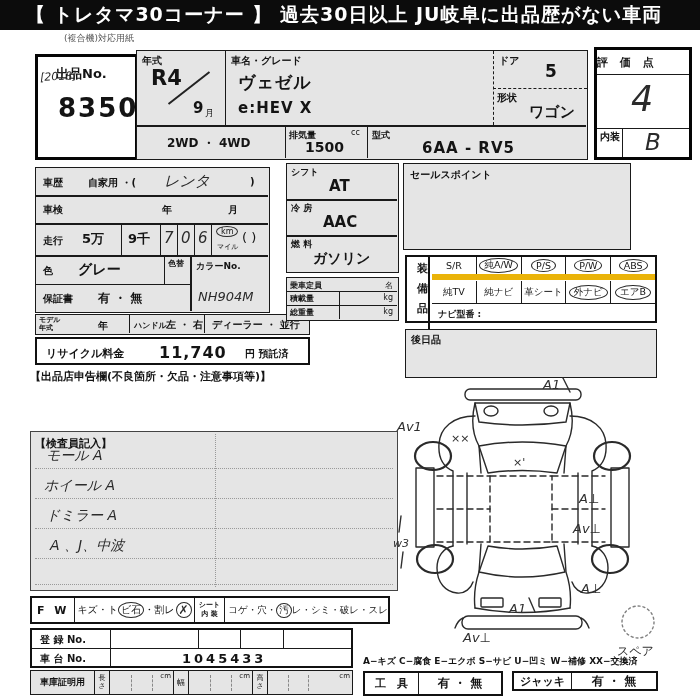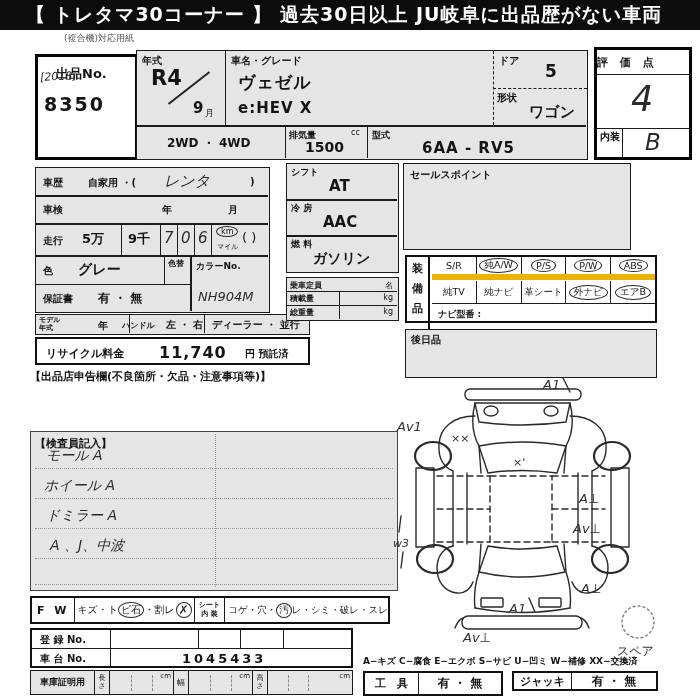--- a/index.html
+++ b/index.html
@@ -34,21 +34,21 @@
 <div id="page">
 
   <div id="header-bar">
     <span>【 トレタマ30コーナー 】 過去30日以上 JU岐阜に出品歴がない車両</span>
   </div>
   <div class="txt" style="left:64px;top:32px;font-size:9px;color:#555">(複合機)対応用紙</div>
 
   <div class="bx3" style="left:35px;top:54px;width:103px;height:106px">
     <div class="txt b" style="left:18px;top:8px;font-size:13px">出品No.</div>
     <div class="txt hw" style="left:2px;top:13px;font-size:11px;transform:rotate(-3deg)">[2018]</div>
-    <div class="txt b" style="left:6px;top:36px;font-size:19px;letter-spacing:2px">8350</div>
+    <div class="txt b" style="left:20px;top:36px;font-size:26px;letter-spacing:2px">8350</div>
   </div>
 
   <div class="bx" style="left:136px;top:50px;width:452px;height:110px">
     <div class="vl" style="left:88px;top:0;height:74px"></div>
     <div class="dashv" style="left:356px;top:0;height:74px"></div>
     <div class="hl2" style="left:0;top:74px;width:449px"></div>
     <div class="vl" style="left:148px;top:76px;height:31px"></div>
     <div class="vl" style="left:230px;top:76px;height:31px"></div>
 
     <div class="lbl" style="left:5px;top:3px;font-size:10px">年式</div>
@@ -125,21 +125,21 @@
 
     <div class="lbl" style="left:7px;top:124px;font-size:10px">保証書</div>
     <div class="txt b" style="left:62px;top:122px;font-size:12px">有 ・ 無</div>
   </div>
 
   <div class="bx" style="left:35px;top:314px;width:275px;height:21px">
     <div class="vl" style="left:93px;top:0;height:18px"></div>
     <div class="vl" style="left:168px;top:0;height:18px"></div>
     <div class="lbl" style="left:3px;top:1px;font-size:7px;width:26px;line-height:8px;white-space:normal">モデル年式</div>
     <div class="txt b" style="left:62px;top:4px;font-size:10px">年</div>
-    <div class="lbl" style="left:86px;top:5px;font-size:8px">ハンドル</div>
+    <div class="lbl" style="left:98px;top:5px;font-size:8px">ハンドル</div>
     <div class="txt b" style="left:130px;top:3px;font-size:10px">左 ・ 右</div>
     <div class="txt b" style="left:176px;top:3px;font-size:10px">ディーラー ・ 並行</div>
   </div>
 
   <div class="bx2" style="left:35px;top:337px;width:275px;height:28px">
     <div class="txt b" style="left:9px;top:7px;font-size:11px">リサイクル料金</div>
     <div class="txt b" style="left:122px;top:4px;font-size:16px;letter-spacing:1px">11,740</div>
     <div class="txt b" style="left:208px;top:8px;font-size:10px">円 預託済</div>
   </div>
 
@@ -167,21 +167,21 @@
     <div class="lbl" style="left:3px;top:29px;font-size:8px">総重量</div>
     <div class="txt" style="right:5px;top:29px;font-size:8px">kg</div>
   </div>
 
 
   <div class="bx" style="left:403px;top:163px;width:228px;height:87px">
     <div class="lbl" style="left:6px;top:4px;font-size:10px">セールスポイント</div>
   </div>
 
   <div class="bx2" style="left:405px;top:255px;width:252px;height:68px">
-    <div class="abs" style="left:0;top:0;width:23px;height:72px;border-right:2px solid #111;text-align:center;font-size:11px;font-weight:bold;line-height:20px;padding-top:2px">
+    <div class="abs" style="left:0;top:0;width:23px;height:72px;border-right:2px solid #111;text-align:right;font-size:11px;font-weight:bold;line-height:20px;padding-top:2px">
       <span style="display:inline-block;width:12px;white-space:normal;word-break:break-all">装備品</span>
     </div>
     <div class="abs" style="left:25px;top:0;width:223px;height:23px;display:flex;border-bottom:6px solid #eab308">
       <div class="eqcell">
           <span>S/R</span>
         </div>
       <div class="eqcell">
           <span class="circ">純A/W</span>
         </div>
       <div class="eqcell">

